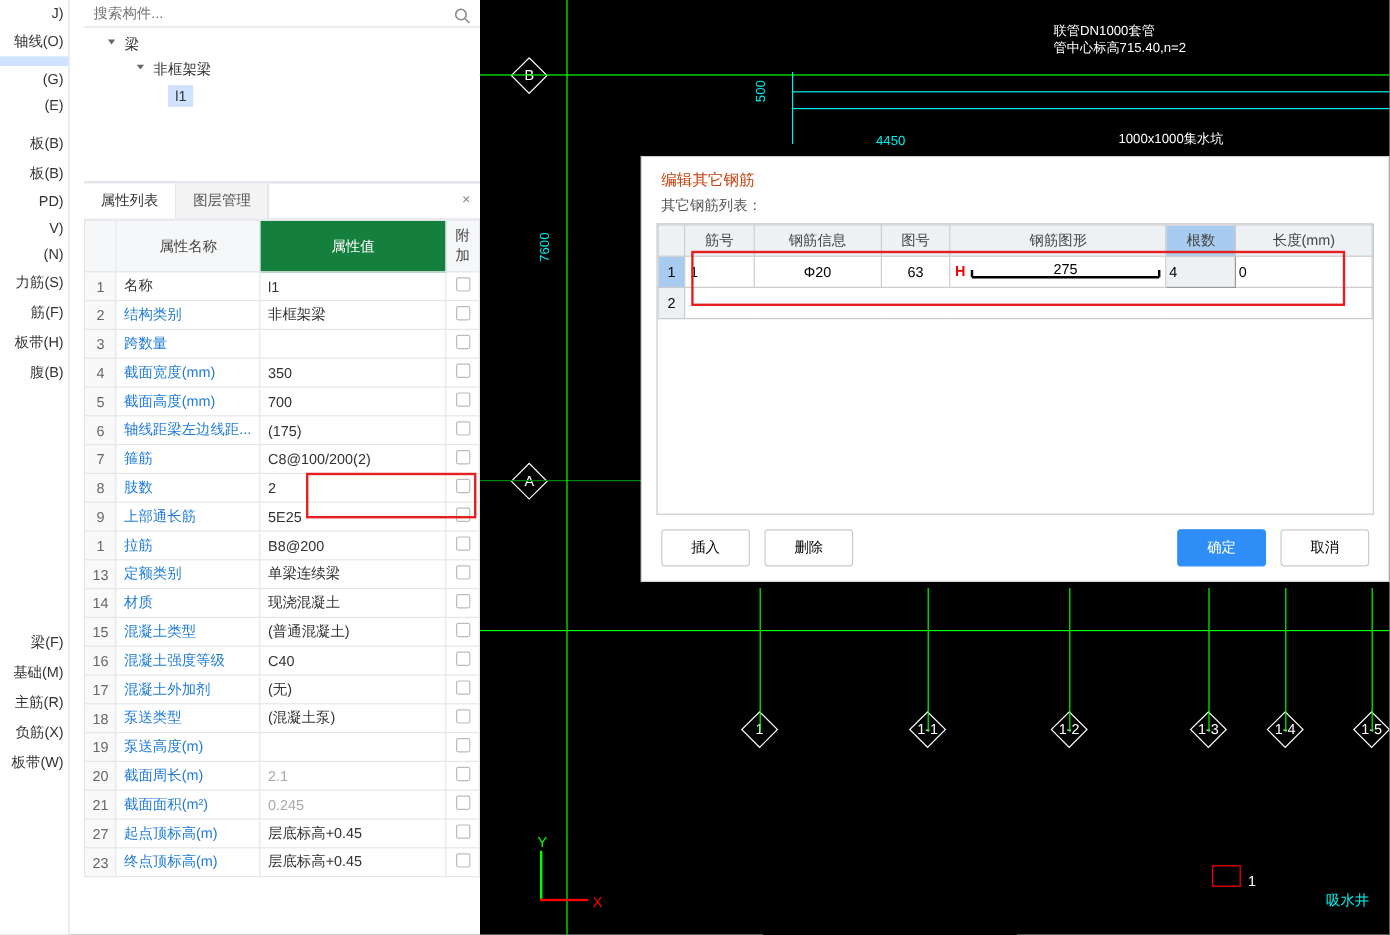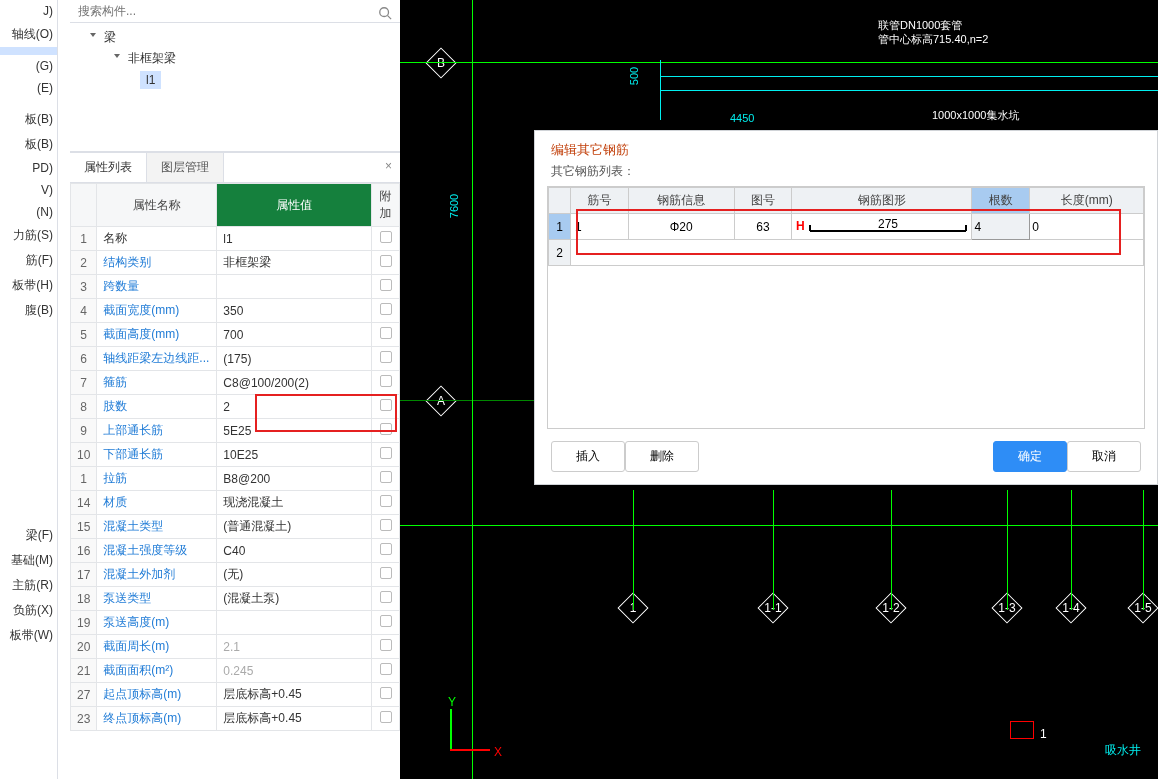--- a/index.html
+++ b/index.html
@@ -64,21 +64,21 @@
   .dialog .dsub { padding:0 16px 6px; color:#555; }
   .dialog .grid { flex:1; margin:0 12px; border:1px solid #ccc; }
   .dialog .grid table { width:100%; border-collapse:collapse; }
   .dialog .grid th { background:#eef1f4; border:1px solid #ccc; padding:4px 2px; font-weight:400; color:#444; }
   .dialog .grid th.sel { background:#a8cbf0; }
   .dialog .grid td { border:1px solid #ccc; padding:4px 2px; height:26px; text-align:center; }
   .dialog .grid td.rowhead { background:#a8cbf0; width:22px; }
   .dialog .grid td.rowhead.off { background:#eef1f4; }
   .dialog .grid .shape { color:#f00; font-weight:bold; }
   .dialog .grid svg.bar { width:160px; height:16px; vertical-align:middle; }
-  .dialog .btns { display:flex; padding:12px 16px; }
+  .dialog .btns { display:flex; gap:12px; padding:12px 16px; }
   .dialog .btns .sp { flex:1; }
   .dialog .btns button { padding:6px 24px; border:1px solid #ccc; background:#fff; border-radius:3px; cursor:pointer; }
   .dialog .btns button.primary { background:#2e8df6; border-color:#2e8df6; color:#fff; }
   .redbox-dlg { position:absolute; left:576px; top:209px; width:545px; height:46px; border:2px solid #e52020; pointer-events:none; }
 </style>
 </head>
 <body>
 
 <div class="leftnav">
   <div class="item">J)</div>
@@ -191,29 +191,29 @@
             <td class="v ">2</td>
             <td class="chk"><span class="cb"></span></td>
           </tr>
           <tr>
             <td class="num">9</td>
             <td class="k" style=""><a href="#">上部通长筋</a></td>
             <td class="v ">5E25</td>
             <td class="chk"><span class="cb"></span></td>
           </tr>
           <tr>
-            <td class="num">10</td>
-            <td class="k" style=""><a href="#">下部通长筋</a></td>
-            <td class="v ">10E25</td>
-            <td class="chk"><span class="cb"></span></td>
-          </tr>
-          <tr>
             <td class="num">1</td>
             <td class="k" style=""><a href="#">拉筋</a></td>
             <td class="v ">B8@200</td>
+            <td class="chk"><span class="cb"></span></td>
+          </tr>
+          <tr>
+            <td class="num">13</td>
+            <td class="k" style=""><a href="#">定额类别</a></td>
+            <td class="v ">单梁连续梁</td>
             <td class="chk"><span class="cb"></span></td>
           </tr>
           <tr>
             <td class="num">14</td>
             <td class="k" style=""><a href="#">材质</a></td>
             <td class="v ">现浇混凝土</td>
             <td class="chk"><span class="cb"></span></td>
           </tr>
           <tr>
             <td class="num">15</td>

